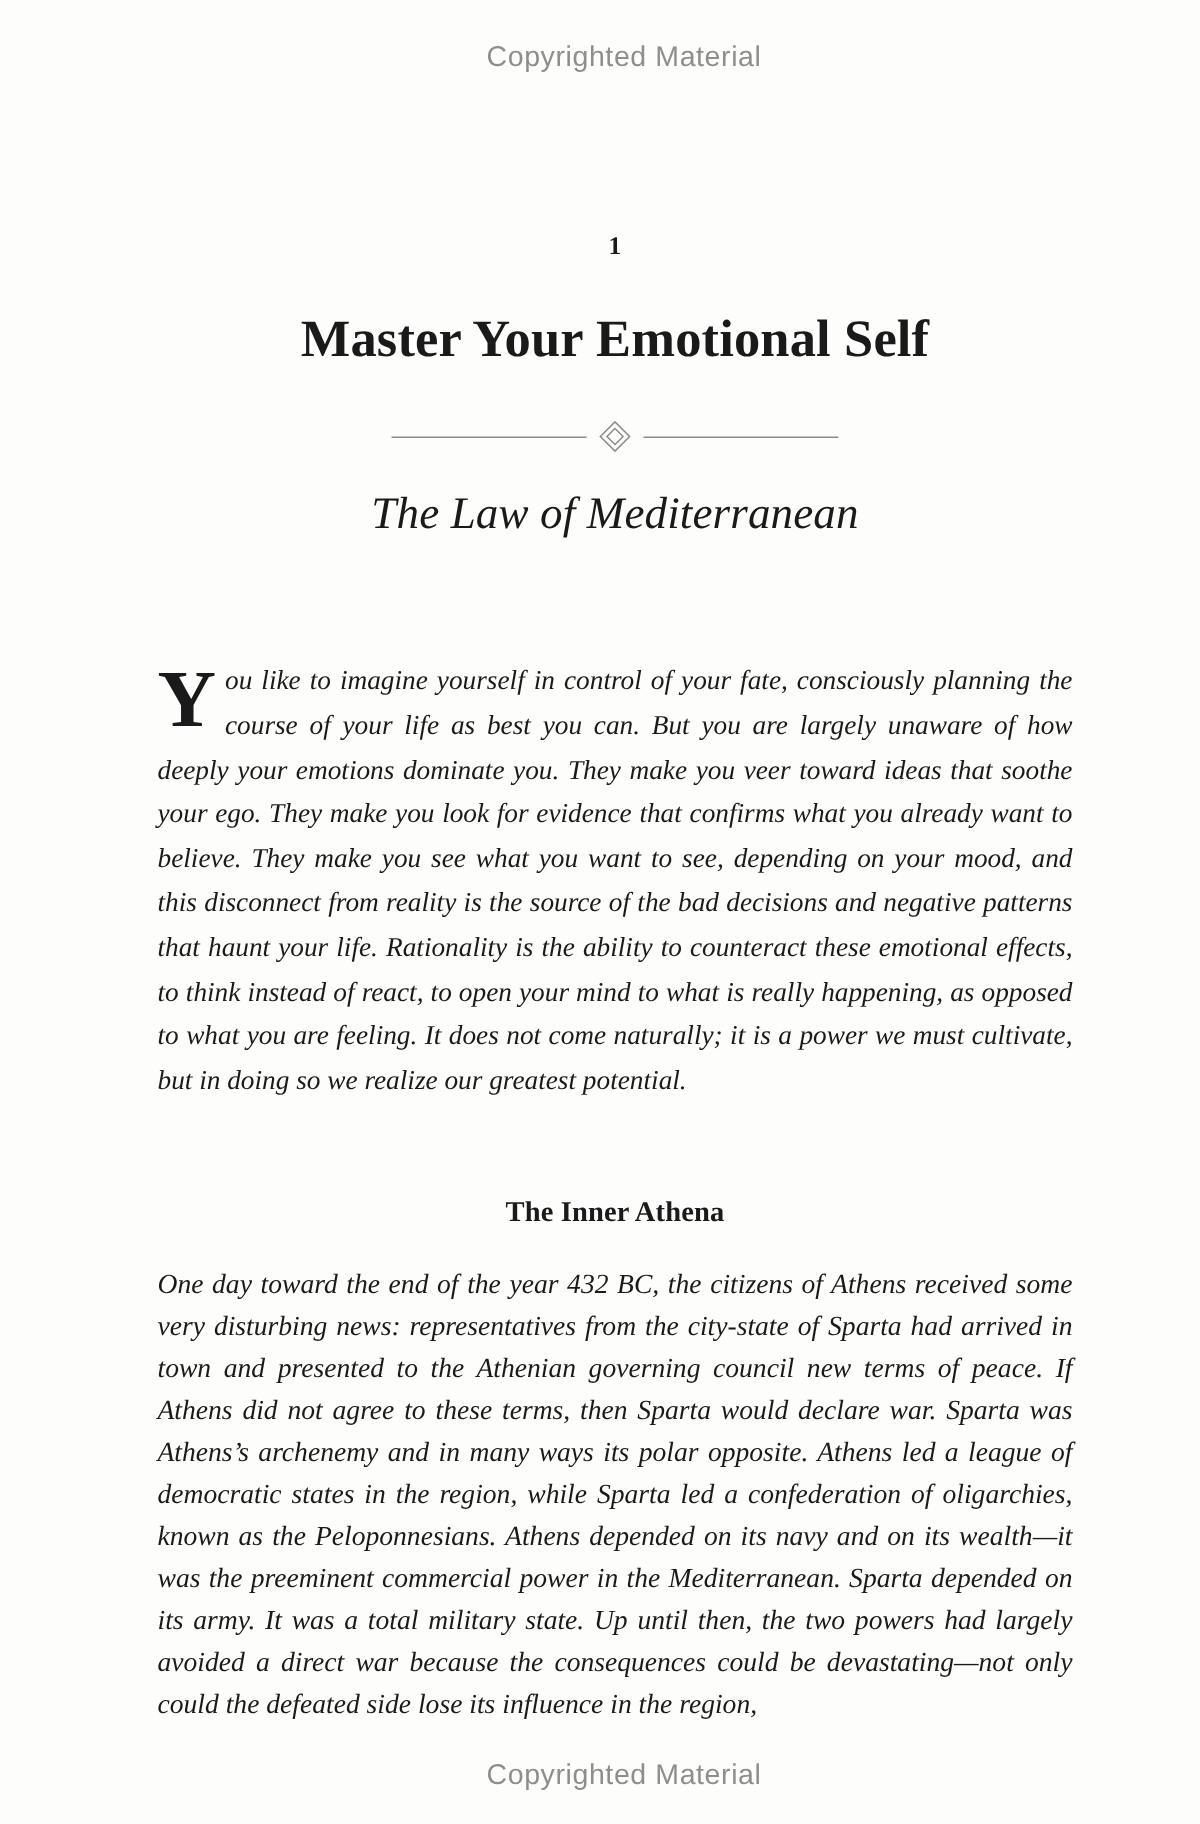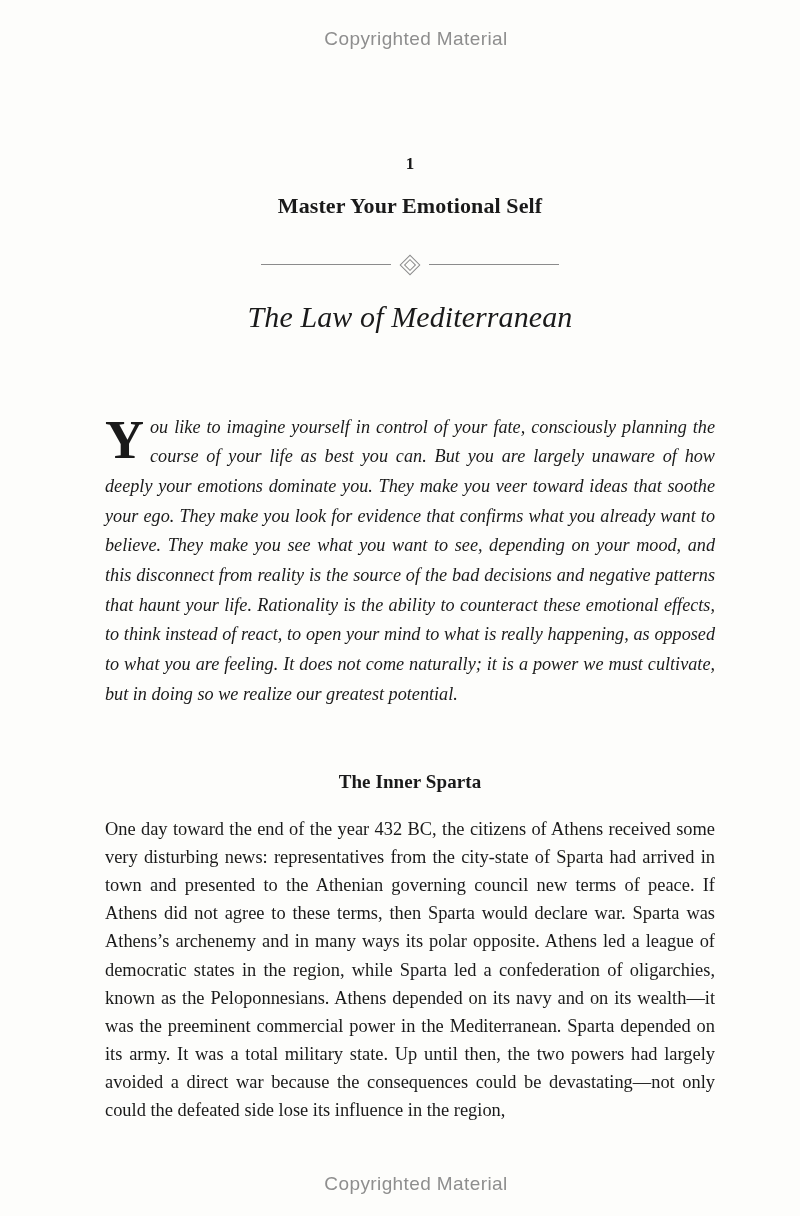--- a/index.html
+++ b/index.html
@@ -50,23 +50,23 @@
   .chapter-number {
     margin-top: 155px;
     text-align: center;
     font-size: 17px;
     font-weight: 700;
     line-height: 1;
     letter-spacing: 0.2px;
   }
 
   .chapter-title {
-    margin-top: 22px;
+    margin-top: 34px;
     text-align: center;
-    font-size: 22px;
+    font-size: 35px;
     font-weight: 700;
     line-height: 1.12;
     letter-spacing: 0.1px;
   }
 
   
   .divider {
     margin-top: 36px;
     display: flex;
     align-items: center;
@@ -129,20 +129,21 @@
   }
 
   
   .body-paragraph {
     margin-top: 22px;
     font-size: 18.4px;
     line-height: 1.525;
     text-align: justify;
     text-justify: inter-word;
     hyphens: manual;
+    font-style: italic;
   }
 </style>
 </head>
 <body>
 
 <div class="page">
 
   <div class="watermark watermark-top">Copyrighted Material</div>
 
   <div class="column">
@@ -161,21 +162,21 @@
       </span>
       <span class="divider-rule"></span>
     </div>
 
     <h2 class="chapter-subtitle">The Law of Mediterranean</h2>
 
     <p class="epigraph">
       <span class="dropcap">Y</span><span>ou like to imagine yourself in control of your fate, consciously planning the course of your life as best you can. But you are largely unaware of how deeply your emotions dominate you. They make you veer toward ideas that soothe your ego. They make you look for evidence that confirms what you already want to believe. They make you see what you want to see, depending on your mood, and this disconnect from reality is the source of the bad decisions and negative patterns that haunt your life. Rationality is the ability to counteract these emotional effects, to think instead of react, to open your mind to what is really happening, as opposed to what you are feeling. It does not come naturally; it is a power we must cultivate, but in doing so we realize our greatest potential.</span>
     </p>
 
-    <h3 class="section-heading">The Inner Sparta</h3>
+    <h3 class="section-heading">The Inner Athena</h3>
 
     <p class="body-paragraph">One day toward the end of the year 432 BC, the citizens of Athens received some very disturbing news: representatives from the city-state of Sparta had arrived in town and presented to the Athenian governing council new terms of peace. If Athens did not agree to these terms, then Sparta would declare war. Sparta was Athens’s archenemy and in many ways its polar opposite. Athens led a league of democratic states in the region, while Sparta led a confederation of oligarchies, known as the Peloponnesians. Athens depended on its navy and on its wealth—it was the preeminent commercial power in the Mediterranean. Sparta depended on its army. It was a total military state. Up until then, the two powers had largely avoided a direct war because the consequences could be devastating—not only could the defeated side lose its influence in the region,</p>
 
   </div>
 
   <div class="watermark watermark-bottom">Copyrighted Material</div>
 
 </div>
 
 </body></html>

